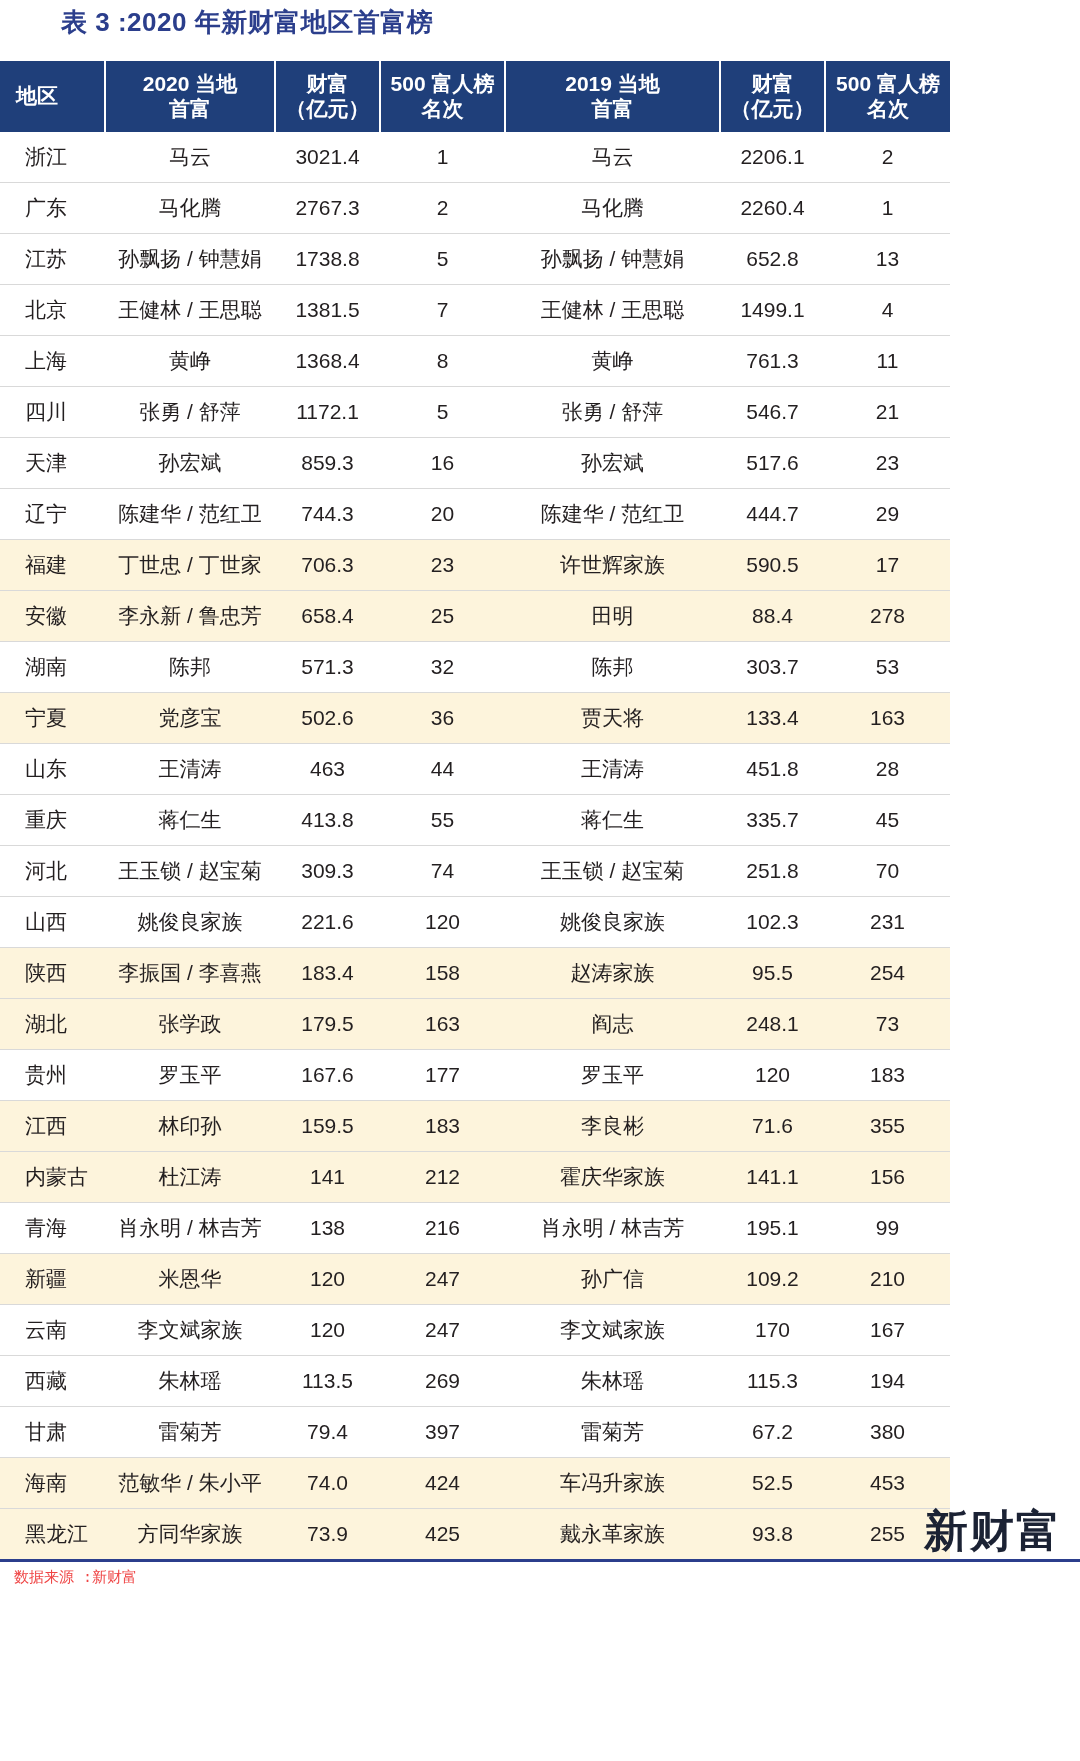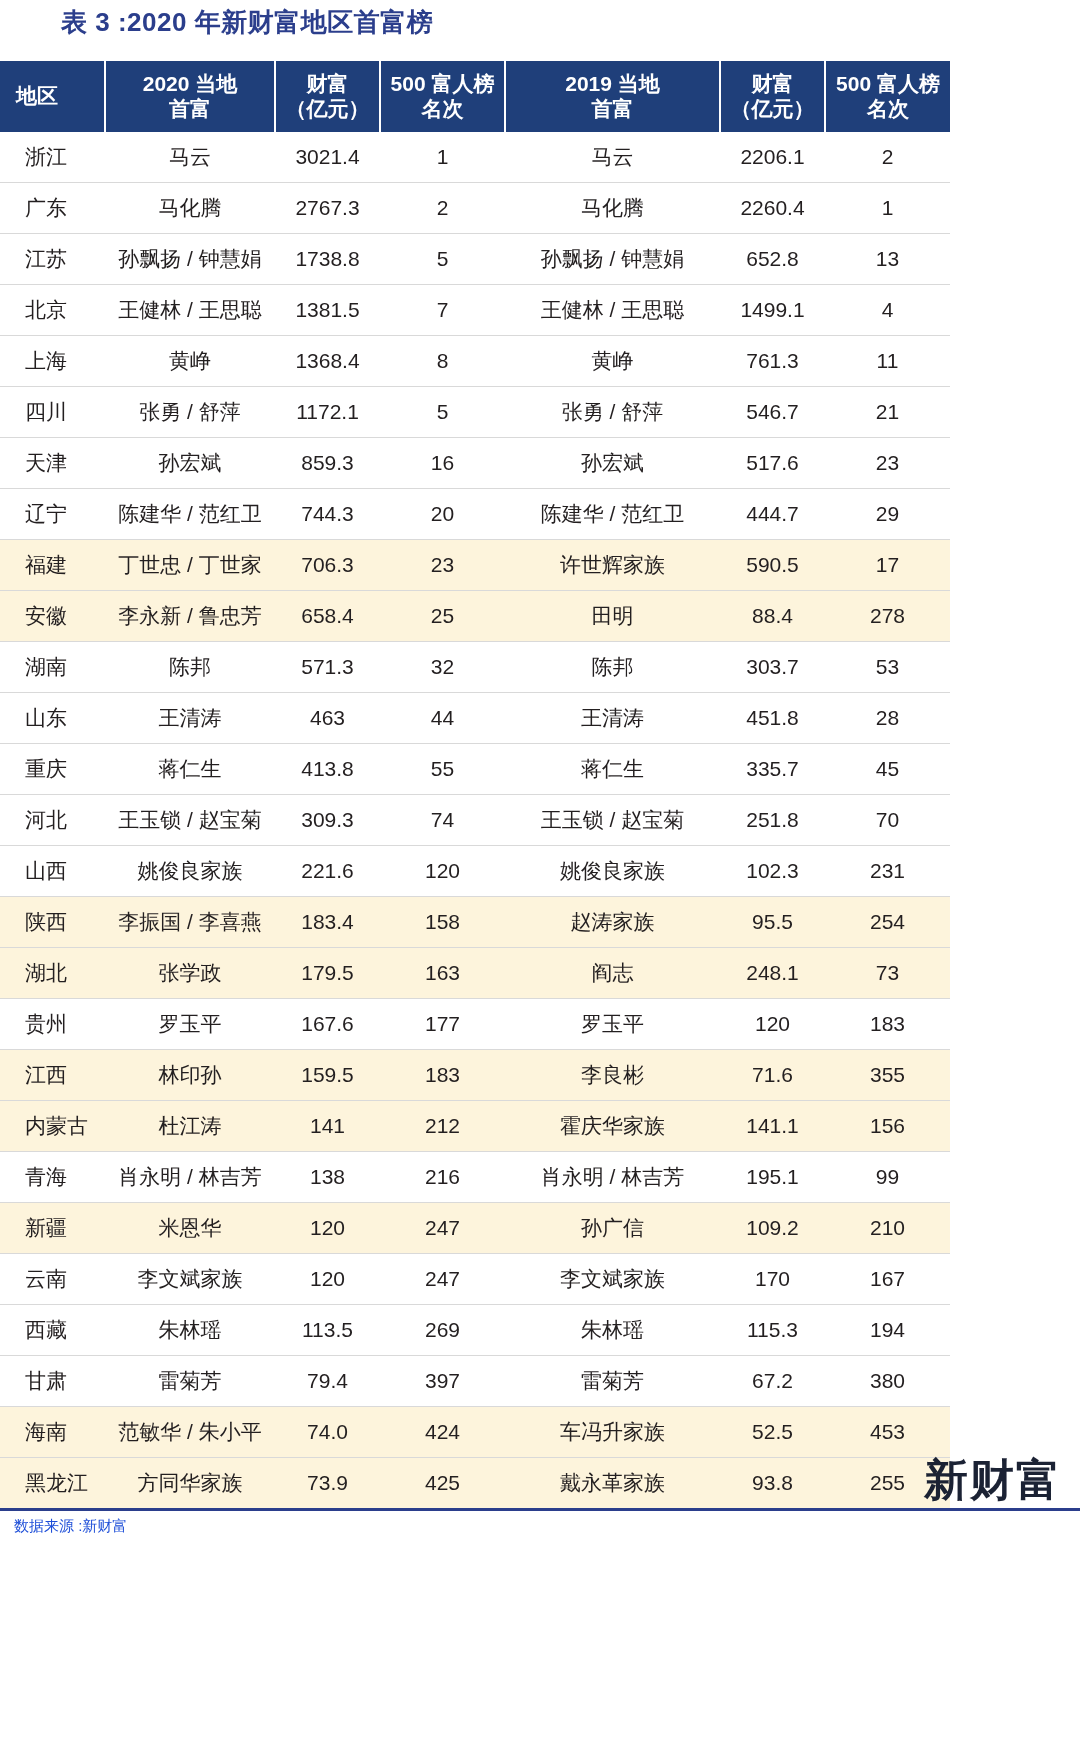--- a/index.html
+++ b/index.html
@@ -78,21 +78,22 @@
     background: #ffffff;
   }
   tbody tr:last-child td {
     border-bottom: none;
   }
   
   .footer {
     border-top: 3px solid #2b3e8c;
     padding: 6px 14px 10px 14px;
     font-size: 15px;
-    color: #1d4ed8;
+    color: #ef4444;
+    font-family: Liberation Mono, monospace;
   }
   
   .watermark {
     position: absolute;
     right: 18px;
     bottom: 36px;
     font-size: 44px;
     font-weight: bold;
     color: #0f172a;
     letter-spacing: 2px;
@@ -242,20 +243,29 @@
         </tr>
         <tr class="plain">
           <td class="region">湖南</td>
           <td>陈邦</td>
           <td>571.3</td>
           <td>32</td>
           <td>陈邦</td>
           <td>303.7</td>
           <td>53</td>
         </tr>
+        <tr class="alt">
+          <td class="region">宁夏</td>
+          <td>党彦宝</td>
+          <td>502.6</td>
+          <td>36</td>
+          <td>贾天将</td>
+          <td>133.4</td>
+          <td>163</td>
+        </tr>
         <tr class="plain">
           <td class="region">山东</td>
           <td>王清涛</td>
           <td>463</td>
           <td>44</td>
           <td>王清涛</td>
           <td>451.8</td>
           <td>28</td>
         </tr>
         <tr class="plain">

